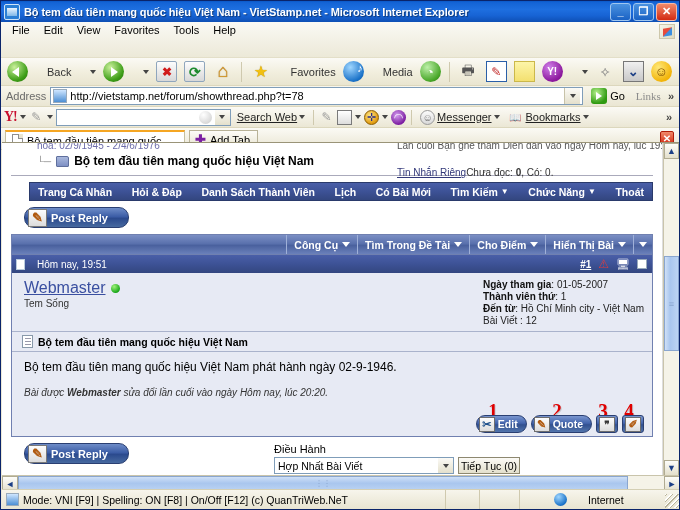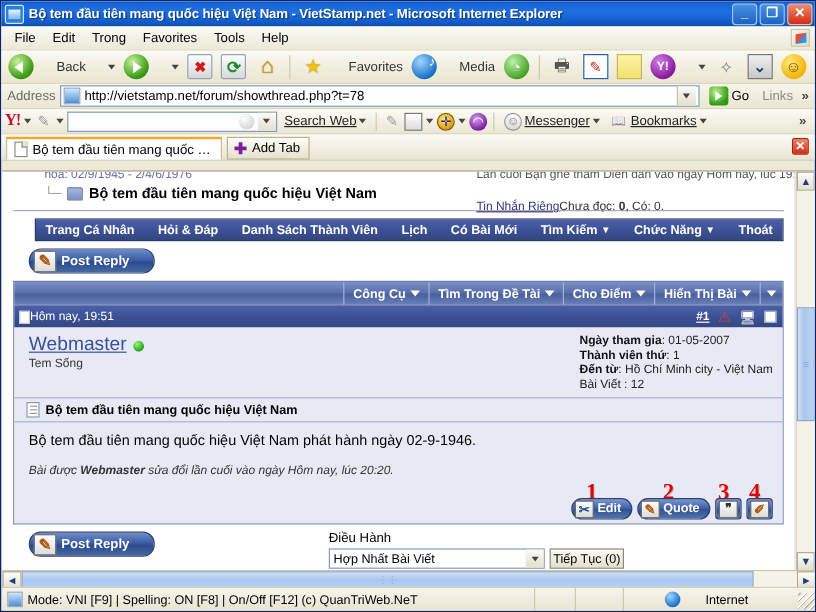--- a/index.html
+++ b/index.html
@@ -56,23 +56,23 @@
     background: linear-gradient(to bottom,#4a92e0,#1a62c4);
     line-height: 1;
   }
   .winbtn.close {
     background: linear-gradient(to bottom,#f08a6a,#d32a12);
     border-color: #f5b9a7;
   }
 
   
   .menubar {
-    height: 20px;
+    height: 36px;
     background: linear-gradient(to bottom,#faf9f4,#ece9d8);
-    display: flex; align-items: center;
+    display: flex; 
     padding-left: 4px;
     border-bottom: 1px solid #e3dfc8;
     position: relative;
   }
   .menubar .mi {
     padding: 2px 7px;
     font-size: 11px; color: #000;
   }
   .menubar .winflag {
     position: absolute; right: 4px; top: 2px;
@@ -164,21 +164,21 @@
     background: linear-gradient(to bottom,#fbfaf6,#e4e0cc);
     border-left:1px solid #c7c2a9;
   }
   .gobtn { display:flex; align-items:center; gap:3px; padding: 0 4px; }
   .gobtn .garrow {
     width:16px;height:16px;border-radius:3px;
     background: radial-gradient(circle at 35% 30%, #b6f08e, #2f9a10 70%);
     position:relative;
   }
   .gobtn .garrow:after{content:"";position:absolute;left:5px;top:4px;width:0;height:0;border-top:4px solid transparent;border-bottom:4px solid transparent;border-left:6px solid #fff;}
-  .links-lbl { color:#8c8c8c; font-size:11px; padding:0 3px; }
+  .links-lbl { color:#8c8c8c; font-size:11px; padding:0 3px;font-family:Liberation Serif, serif; }
   .chev2 { color:#444; font-size:11px; font-weight:bold; padding-right:2px; }
 
   
   .ytoolbar {
     height: 21px;
     background: linear-gradient(to bottom,#fbfaf5,#ebe7d5);
     display: flex; align-items: center;
     padding: 0 3px; gap: 3px;
     border-bottom: 1px solid #dcd7bd;
     position: relative;
@@ -355,21 +355,21 @@
   .toolsrow .tcell.small { padding: 0 5px; }
   .cw { width:0;height:0;border-left:4px solid transparent;border-right:4px solid transparent;border-top:5px solid #fff; }
 
   .posthdr {
     height: 18px;
     background: linear-gradient(to bottom,#4a5fa8 0%,#3d5296 50%,#33467f 100%);
     display: flex; align-items: center; justify-content: space-between;
     padding: 0 5px 0 4px;
     color: #fff; font-size: 10px;
   }
-  .posthdr .lside { display:flex; align-items:center; gap:0; }
+  .posthdr .lside { display:flex; align-items:center; gap:12px; }
   .posthdr .docic {
     width: 9px; height: 11px; background:#fff; border:1px solid #bcd;
   }
   .posthdr .rside { display:flex; align-items:center; gap:7px; }
   .posthdr .pnum { font-weight:bold; text-decoration: underline; }
   .ic-warn { color:#e43b3b; font-size:12px; line-height:1; }
   .ic-pc { font-size:11px; }
   .ic-sq { width:10px;height:10px;background:#fff;border:1px solid #9ab; }
 
   .postbody {
@@ -567,21 +567,21 @@
     <div class="winbtns">
       <div class="winbtn">_</div>
       <div class="winbtn">❐</div>
       <div class="winbtn close">✕</div>
     </div>
   </div>
 
   <div class="menubar">
     <div class="mi">File</div>
     <div class="mi">Edit</div>
-    <div class="mi">Trong</div>
+    <div class="mi">View</div>
     <div class="mi">Favorites</div>
     <div class="mi">Tools</div>
     <div class="mi">Help</div>
     <div class="winflag"></div>
   </div>
 
   <div class="toolbar">
     <div class="tbtn">
       <span class="ic circ ic-back"></span>
       <span class="lbl">Back</span>

